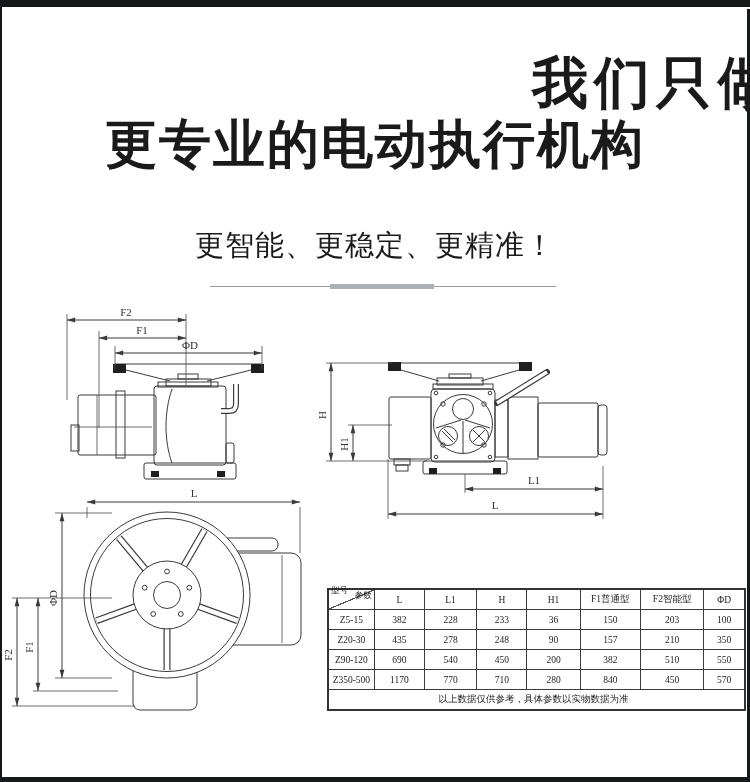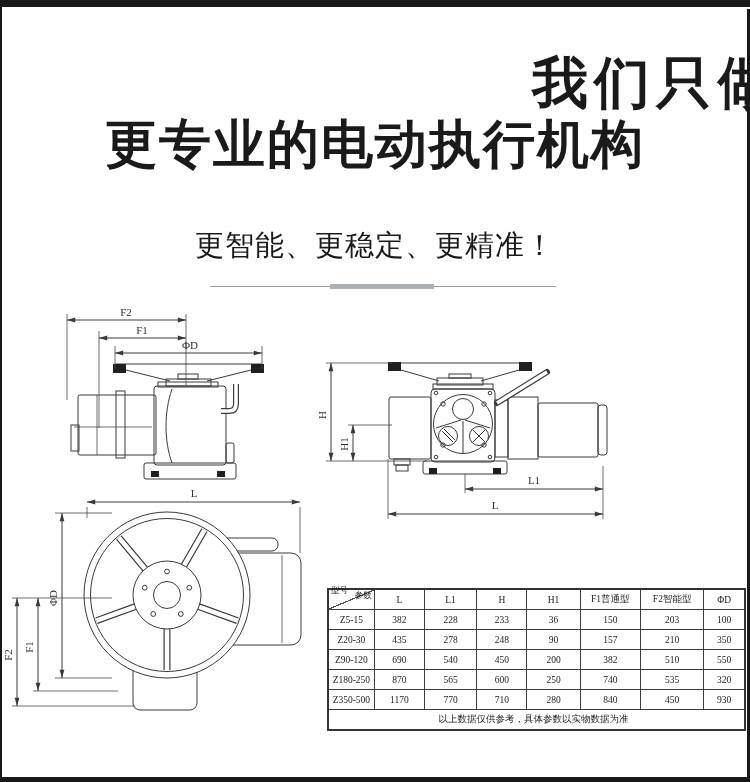--- a/index.html
+++ b/index.html
@@ -267,37 +267,27 @@
       <td>Z90-120</td>
       <td>690</td>
       <td>540</td>
       <td>450</td>
       <td>200</td>
       <td>382</td>
       <td>510</td>
       <td>550</td>
     </tr>
     <tr>
-      <td>Z180-250</td>
-      <td>870</td>
-      <td>565</td>
-      <td>600</td>
-      <td>250</td>
-      <td>740</td>
-      <td>535</td>
-      <td>320</td>
-    </tr>
-    <tr>
       <td>Z350-500</td>
       <td>1170</td>
       <td>770</td>
       <td>710</td>
       <td>280</td>
       <td>840</td>
       <td>450</td>
-      <td>930</td>
+      <td>570</td>
     </tr>
     <tr>
       <td class="footnote-cell" colspan="8">以上数据仅供参考，具体参数以实物数据为准</td>
     </tr>
   </tbody>
     </table>
 </div>
 
 </body></html>

